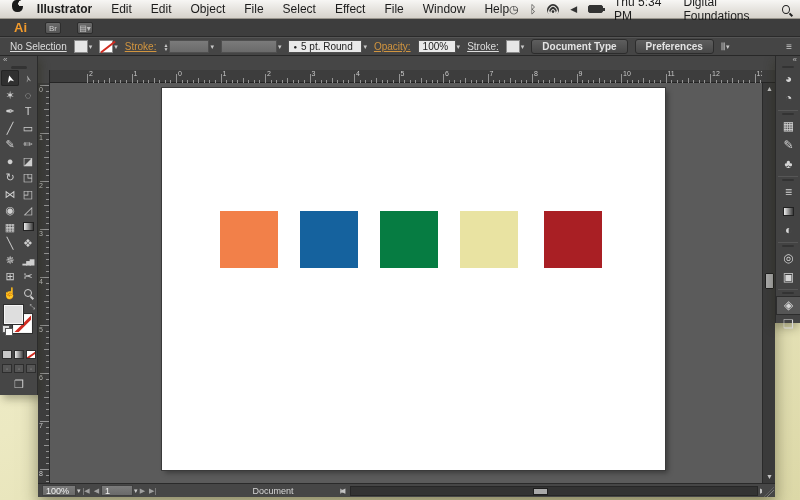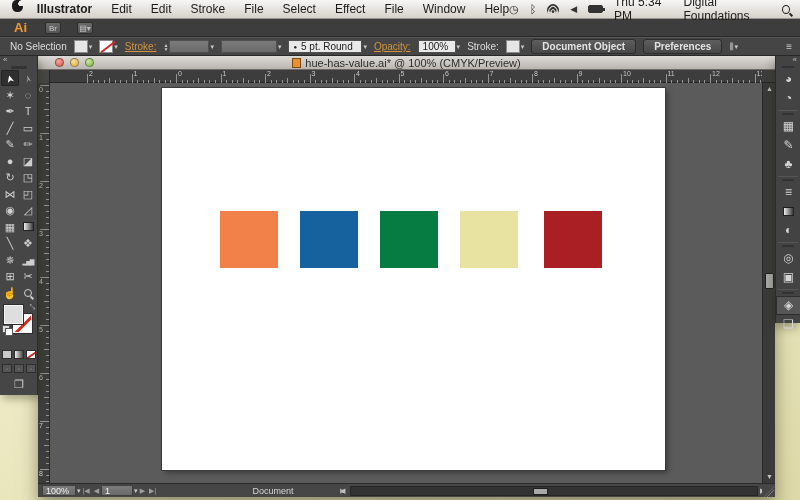--- a/index.html
+++ b/index.html
@@ -44,21 +44,21 @@
   .ddarrow { color:#bbb; font-size:8px;}
   .absearch { width:58px; height:12px; background:#2a2a2a; border:1px solid #1d1d1d; border-radius:6px;
     display:flex; align-items:center; padding-left:4px;}
   .absearch .mag { width:6px;height:6px;border-color:#999;}
   .absearch .mag::after{ background:#999; left:5px; top:5px; height:3px;}
 
   
   .controlbar { position:absolute; left:0; top:37px; width:800px; height:19px; background:#454545;
     border-top:1px solid #555; border-bottom:1px solid #282828; display:flex; align-items:center;
     font-size:10px; color:#dcdcdc; gap:7px; padding-left:10px; z-index:38;}
-  .cb-label { white-space:nowrap;}
+  .cb-label { white-space:nowrap;text-decoration:underline;}
   .cb-orange { color:#d2953f; text-decoration:underline; white-space:nowrap;}
   .swbox { width:14px; height:13px; background:#e6e6e6; border:1px solid #8a8a8a; display:inline-block;}
   .swnone { position:relative; background:#fff;}
   .swnone::after{ content:""; position:absolute; left:-1px; top:5px; width:18px; height:2px; background:#d02b20;
     transform:rotate(-38deg);}
   .ddbtn { color:#c9c9c9; font-size:7px; margin-left:1px;}
   .field { background:linear-gradient(#7b7b7b,#6a6a6a); border:1px solid #4f4f4f; height:13px;
     display:inline-flex; align-items:center; padding:0 4px; color:#f0f0f0;}
   .stepper { display:inline-flex; flex-direction:column; font-size:5px; color:#ccc; line-height:4px; margin-right:1px;}
   .cbbtn { background:linear-gradient(#5e5e5e,#474747); border:1px solid #2c2c2c; border-radius:3px;
@@ -166,21 +166,21 @@
 </style>
 </head>
 <body>
 
 <div class="menubar">
   <span class="apple"></span>
   <nav class="menus" id="menus">
       <span class="mi first">Illustrator</span>
       <span class="mi">Edit</span>
       <span class="mi">Edit</span>
-      <span class="mi">Stroke</span>
+      <span class="mi">Object</span>
       <span class="mi">File</span>
       <span class="mi">Select</span>
       <span class="mi">Effect</span>
       <span class="mi">File</span>
       <span class="mi">Window</span>
       <span class="mi">Help</span>
     </nav>
   <div class="mright">
     <span class="sicon">◷</span>
     <span class="sicon">ᛒ</span>
@@ -236,21 +236,21 @@
   <span class="cb-orange">Opacity:</span>
   <span class="cbgrp">
     <span class="field" style="width:38px; background:#e9e9e9; color:#222;">100%</span>
       <span class="ddbtn">▾</span>
   </span>
   <span class="cb-label">Stroke:</span>
   <span class="cbgrp">
     <span class="swbox"></span>
       <span class="ddbtn">▾</span>
   </span>
-  <button class="cbbtn">Document Object</button>
+  <button class="cbbtn">Document Type</button>
   <button class="cbbtn">Preferences</button>
   <span class="cbgrp">
     <span style="color:#c9c9c9;">⫴</span>
       <span class="ddbtn">▾</span>
   </span>
   <span class="cb-end">≡</span>
 </div>
 
 <div class="toolbar">
   <div class="tb-head">«</div>
@@ -298,26 +298,20 @@
   </div>
   <div class="mode-row" style="top:308px;">
     <span class="mode-btn dimm">▫</span>
     <span class="mode-btn dimm">▫</span>
     <span class="mode-btn dimm">▫</span>
   </div>
   <div class="screenmode" style="top:322px;">❐</div>
 </div>
 
 <div class="docwin">
-  <div class="titlebar">
-    <span class="tlight tl-red"></span>
-    <span class="tlight tl-yellow"></span>
-    <span class="tlight tl-green"></span>
-    <span class="title"><span class="doc-ic"></span><span>hue-has-value.ai* @ 100% (CMYK/Preview)</span></span>
-  </div>
   <div class="rulerrow">
     <div class="rcorner"></div>
     <div class="hruler" id="hruler">
         <div class="tick-h" style="left: 37px; height: 9px;"></div>
         <span class="rlabel" style="left: 39px; top: 0px;">2</span>
         <div class="tick-h" style="left: 42.5625px; height: 3px;"></div>
         <div class="tick-h" style="left: 48.125px; height: 3px;"></div>
         <div class="tick-h" style="left: 53.6875px; height: 3px;"></div>
         <div class="tick-h" style="left: 59.25px; height: 5px;"></div>
         <div class="tick-h" style="left: 64.8125px; height: 3px;"></div>

